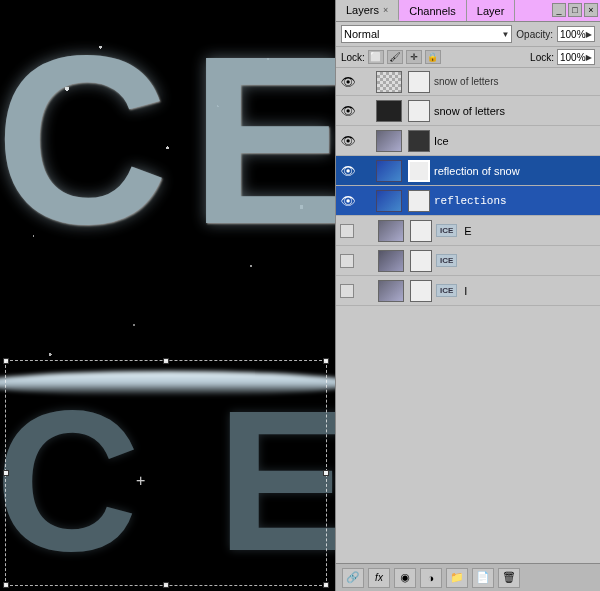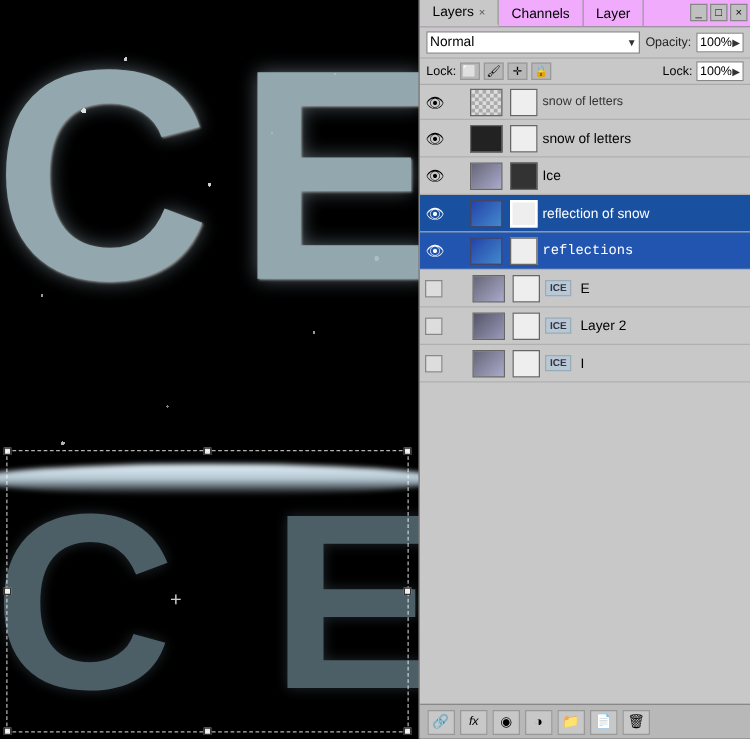--- a/index.html
+++ b/index.html
@@ -566,21 +566,20 @@
         <span class="ice-badge">ICE</span>
         <span class="layer-name" style="margin-left:3px;">E</span>
       </div>
 
       <div class="layer-row">
         <div class="checkbox-col"></div>
         <div class="eye-col" style="font-size:9px; color:#999;"></div>
         <div class="thumb-col ice-thumb2"></div>
         <div class="mask-thumb white-mask"></div>
         <span class="ice-badge">ICE</span>
-        <span class="layer-name" style="margin-left:3px;">Layer 2</span>
       </div>
 
       <div class="layer-row">
         <div class="checkbox-col"></div>
         <div class="eye-col" style="font-size:9px; color:#999;"></div>
         <div class="thumb-col ice-thumb"></div>
         <div class="mask-thumb white-mask"></div>
         <span class="ice-badge">ICE</span>
         <span class="layer-name" style="margin-left:3px;">I</span>
       </div>

